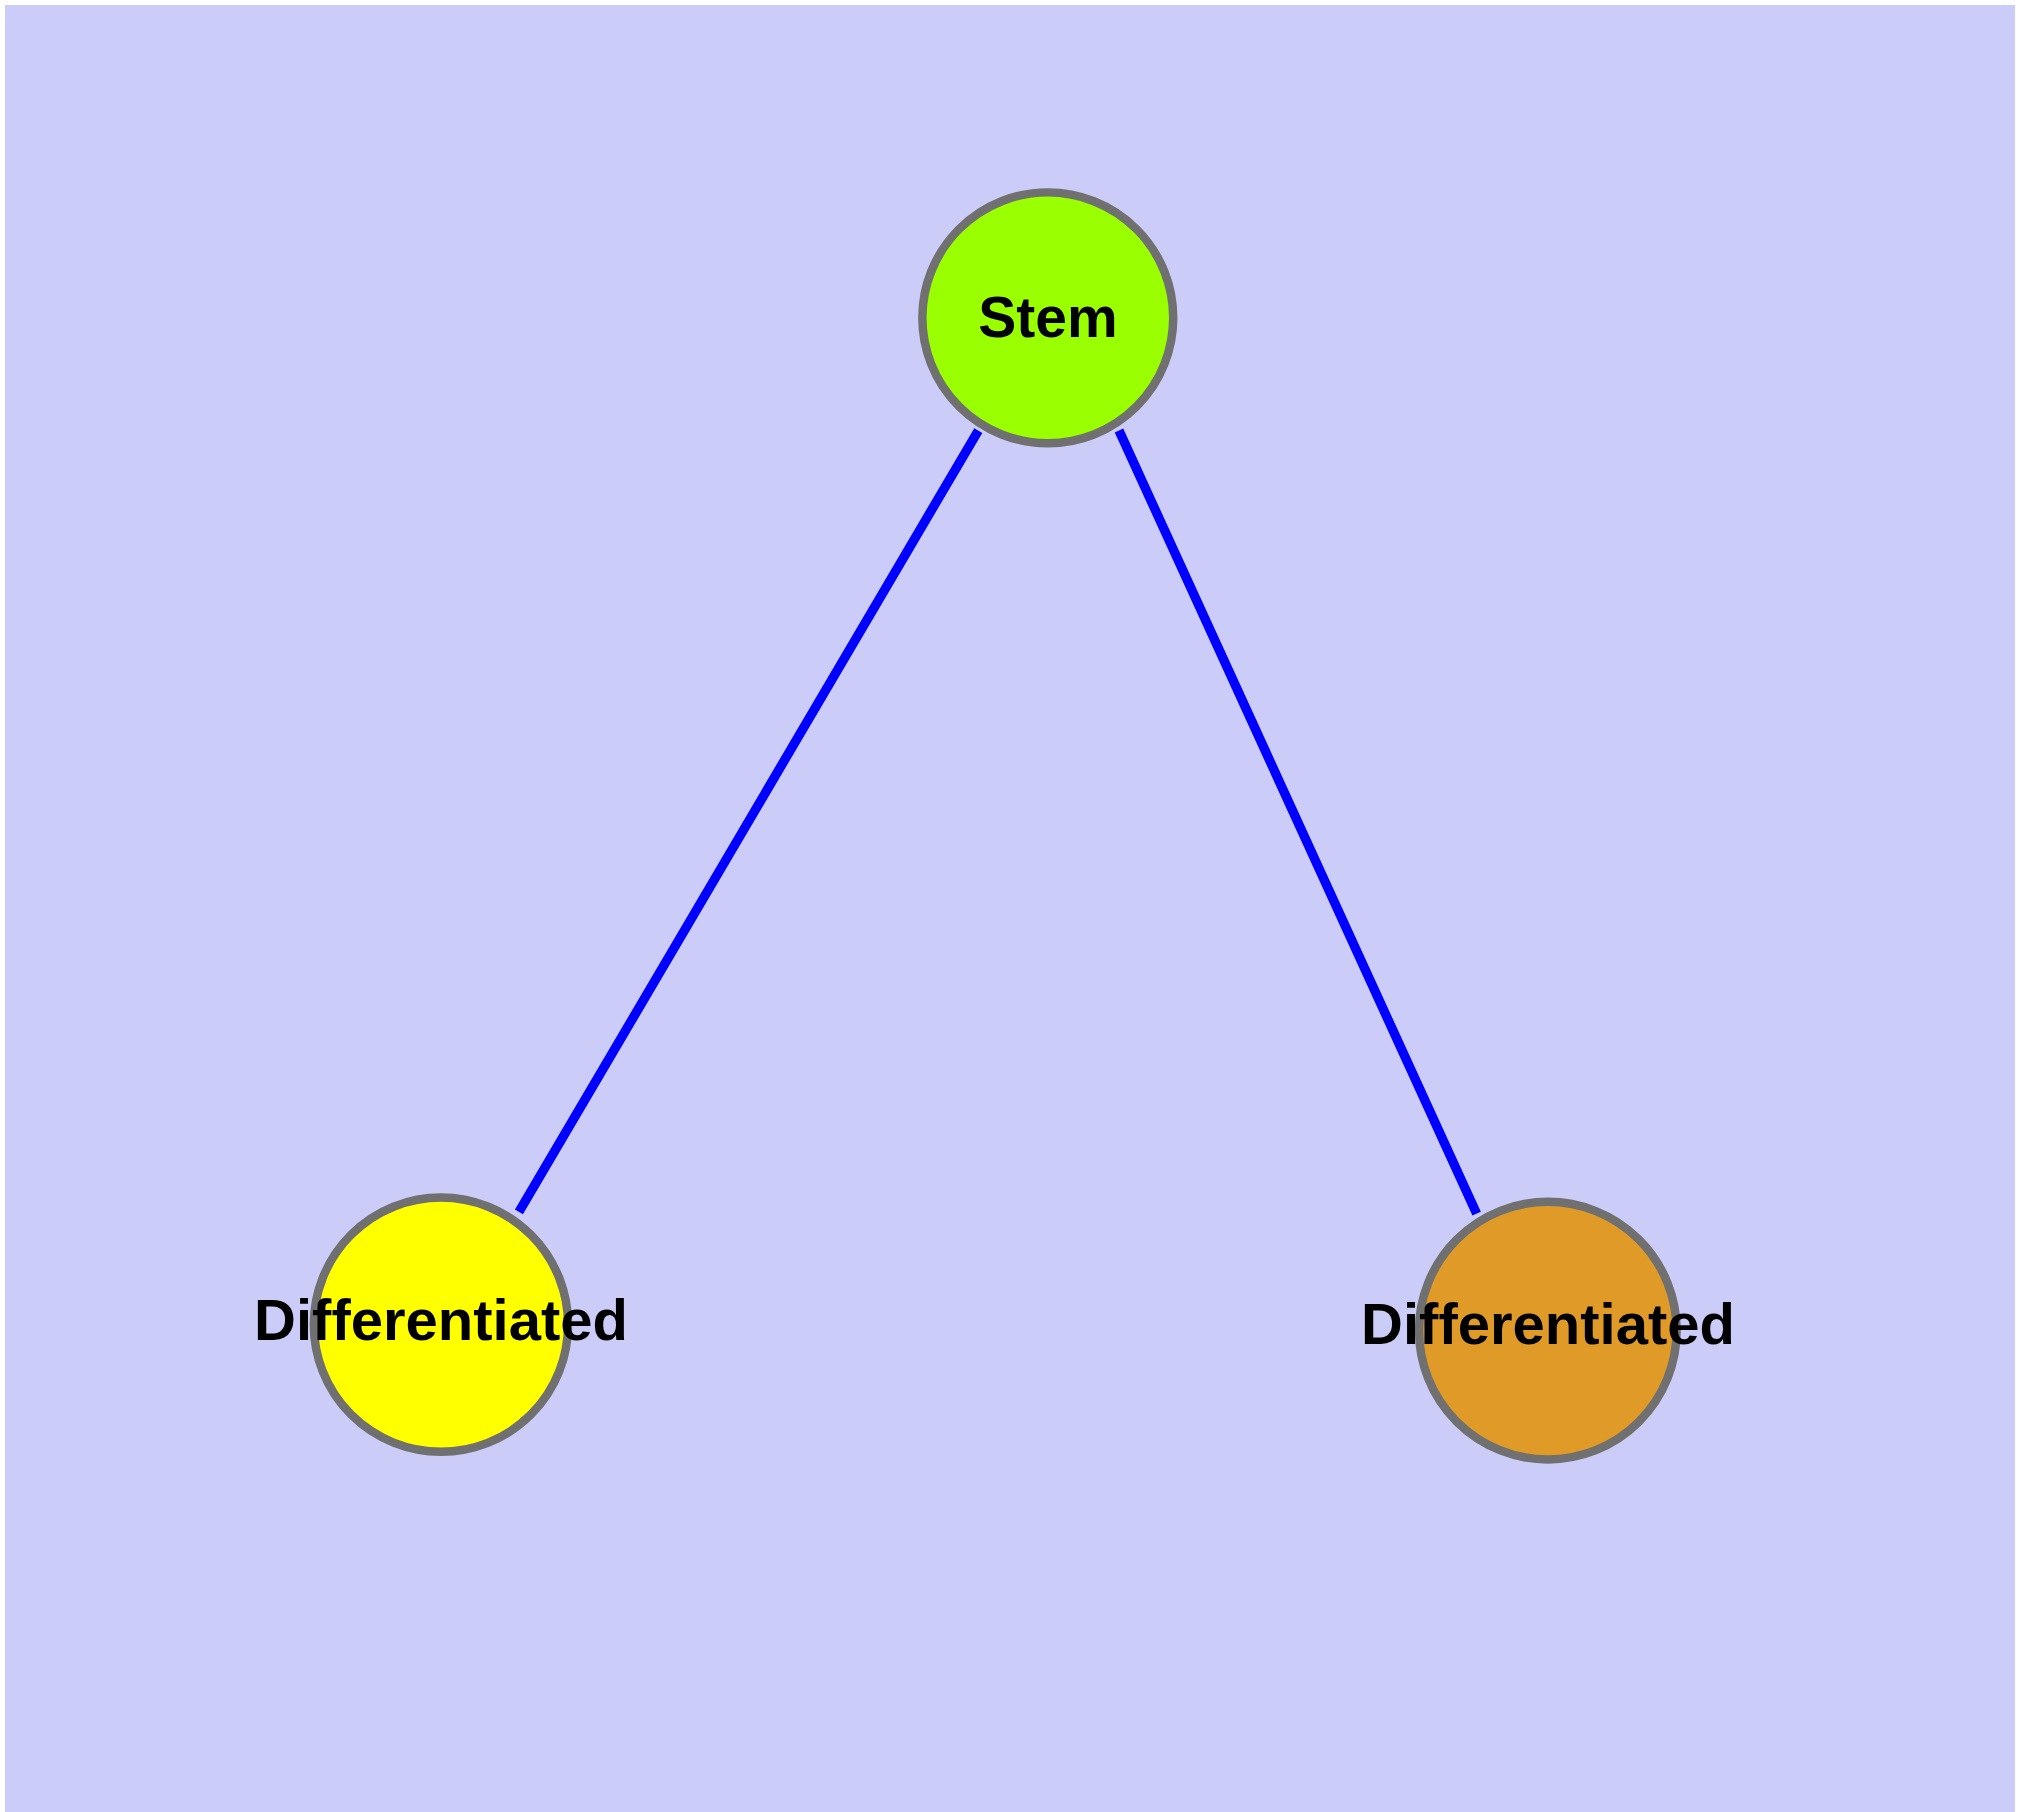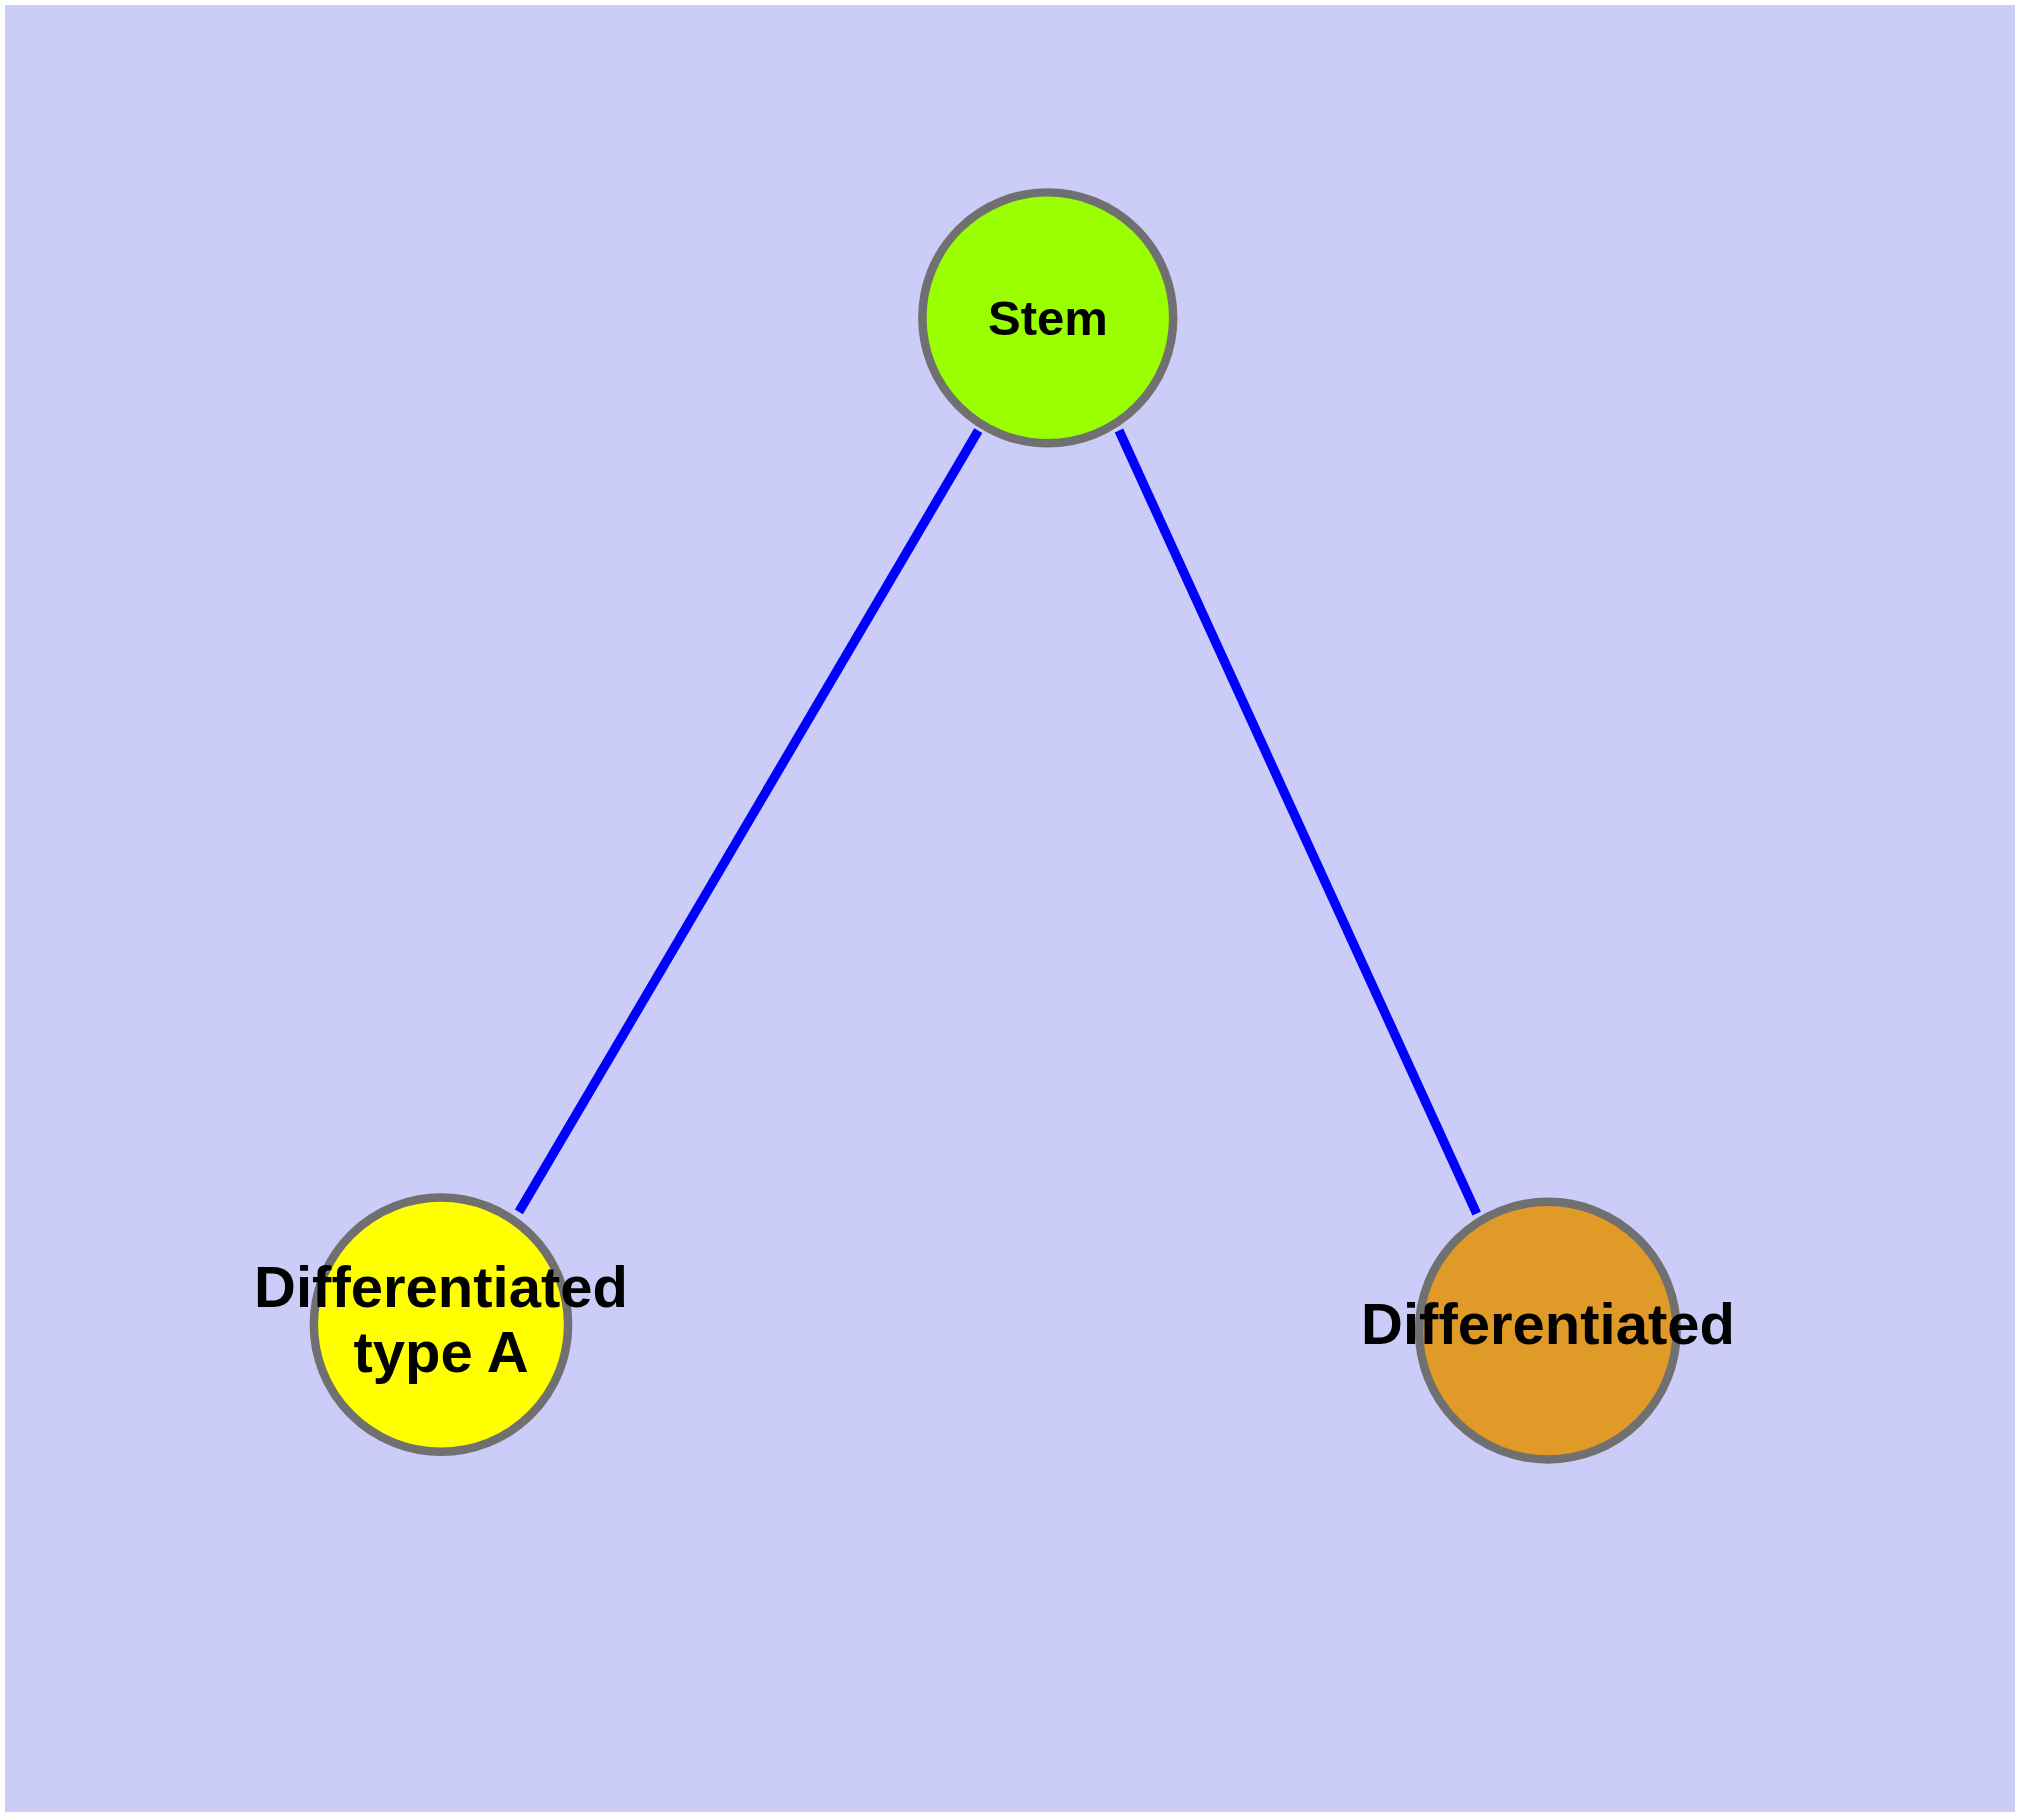--- a/index.html
+++ b/index.html
@@ -35,21 +35,21 @@
     position: absolute;
     color: #000000;
     font-family: "Liberation Sans", sans-serif;
     font-weight: bold;
     text-align: center;
     white-space: pre;
     line-height: 1.12;
     pointer-events: none;
     transform: translate(-50%, -50%);
   }
-  .node-label.stem-label { font-size: 49px; }
+  .node-label.stem-label { font-size: 57px; }
   .node-label.diff-label { font-size: 58px; }
 </style>
 </head>
 <body>
 
 <div id="stage">
 
   <div id="canvas" style="background: rgb(204, 204, 248);"></div>
 
   <svg id="graph-svg" viewBox="0 0 2384 2138" xmlns="http://www.w3.org/2000/svg">
@@ -59,18 +59,18 @@
     </g>
     <g>
       <circle cx="1236" cy="375" r="148" fill="#9aff00" stroke="#707070" stroke-width="10"></circle>
       <circle cx="520" cy="1563" r="150" fill="#ffff00" stroke="#707070" stroke-width="10"></circle>
       <circle cx="1826" cy="1570" r="152" fill="#e09a28" stroke="#707070" stroke-width="10"></circle>
     </g>
   </svg>
 
   <div class="node-label stem-label" style="left: 1048px; top: 318px; color: rgb(0, 0, 0);">Stem</div>
 
-  <div class="node-label diff-label" style="left: 441px; top: 1320px; color: rgb(0, 0, 0);"><span>Differentiated</span><br><span>type A</span></div>
+  <div class="node-label diff-label" style="left: 441px; top: 1320px; color: rgb(0, 0, 0);"><span>Differentiated</span><br></div>
 
   <div class="node-label diff-label" style="left: 1548px; top: 1324px; color: rgb(0, 0, 0);"><span>Differentiated</span><br></div>
 
 </div>
 
 
 </body></html>

